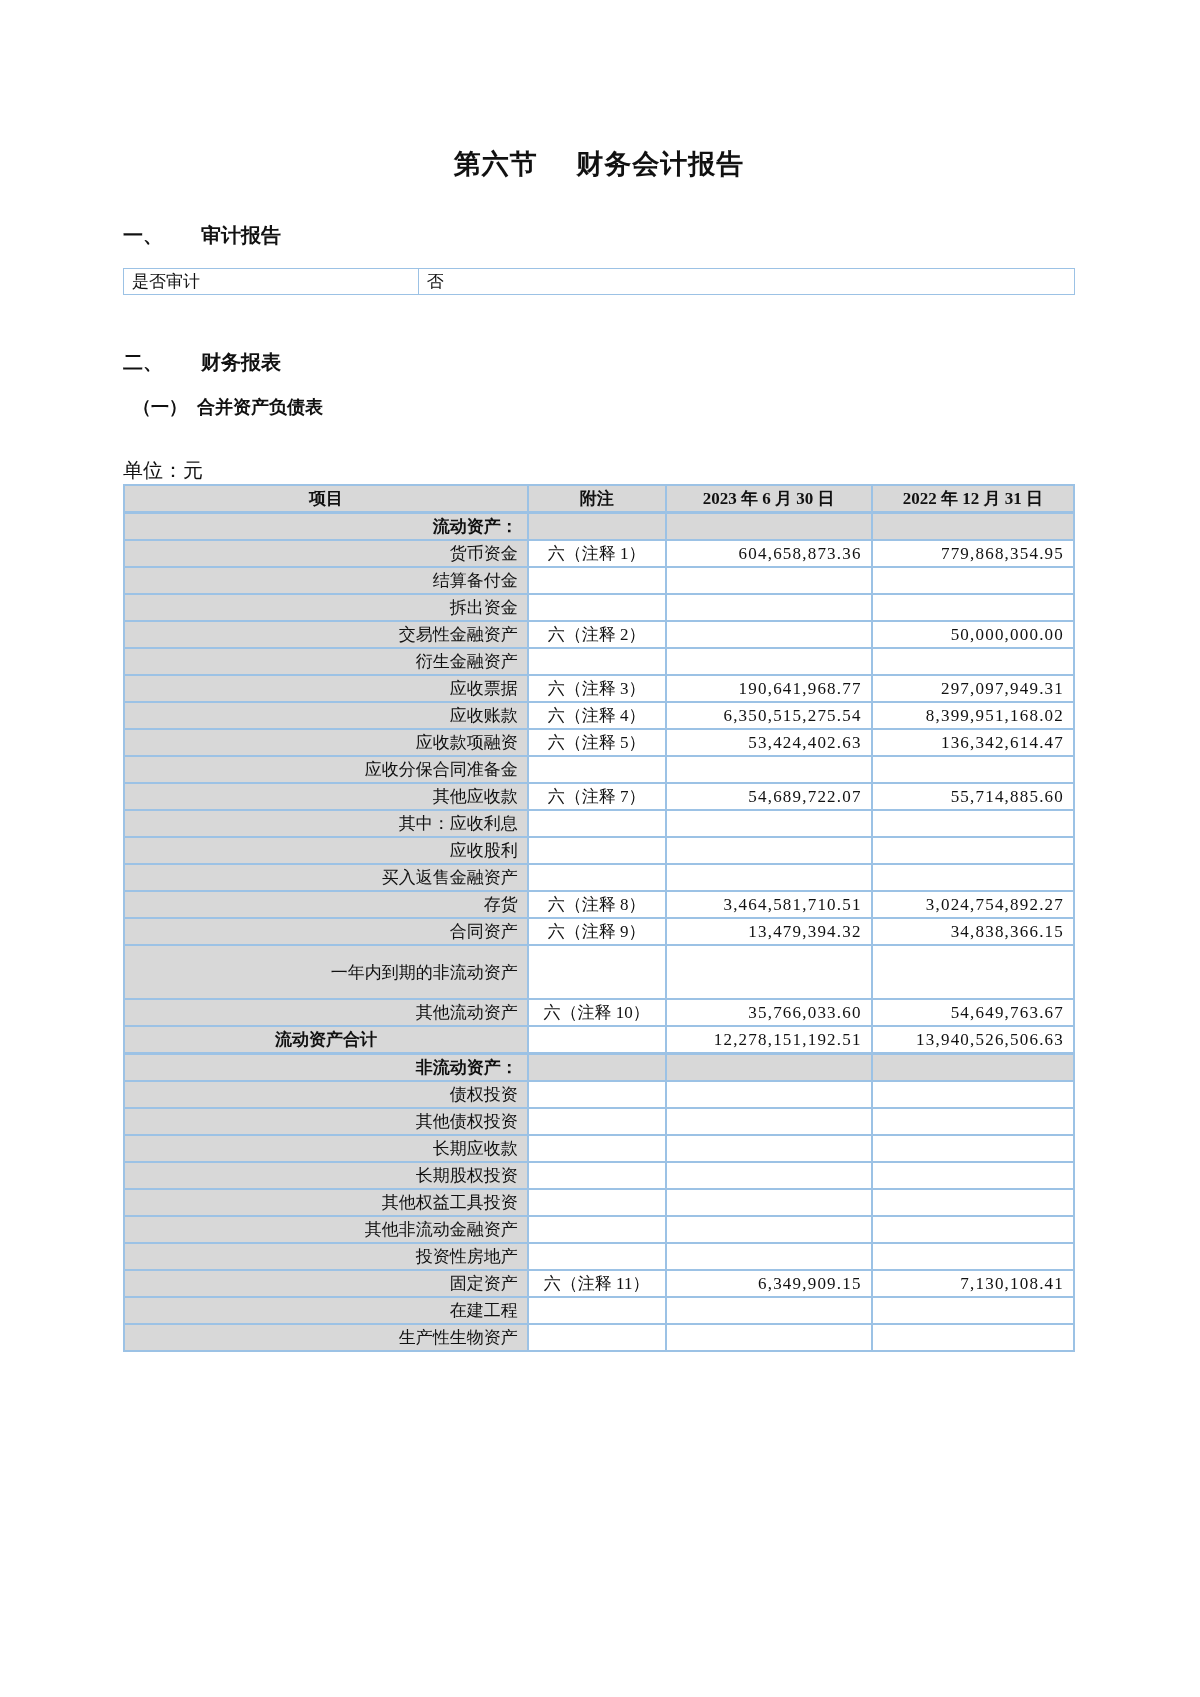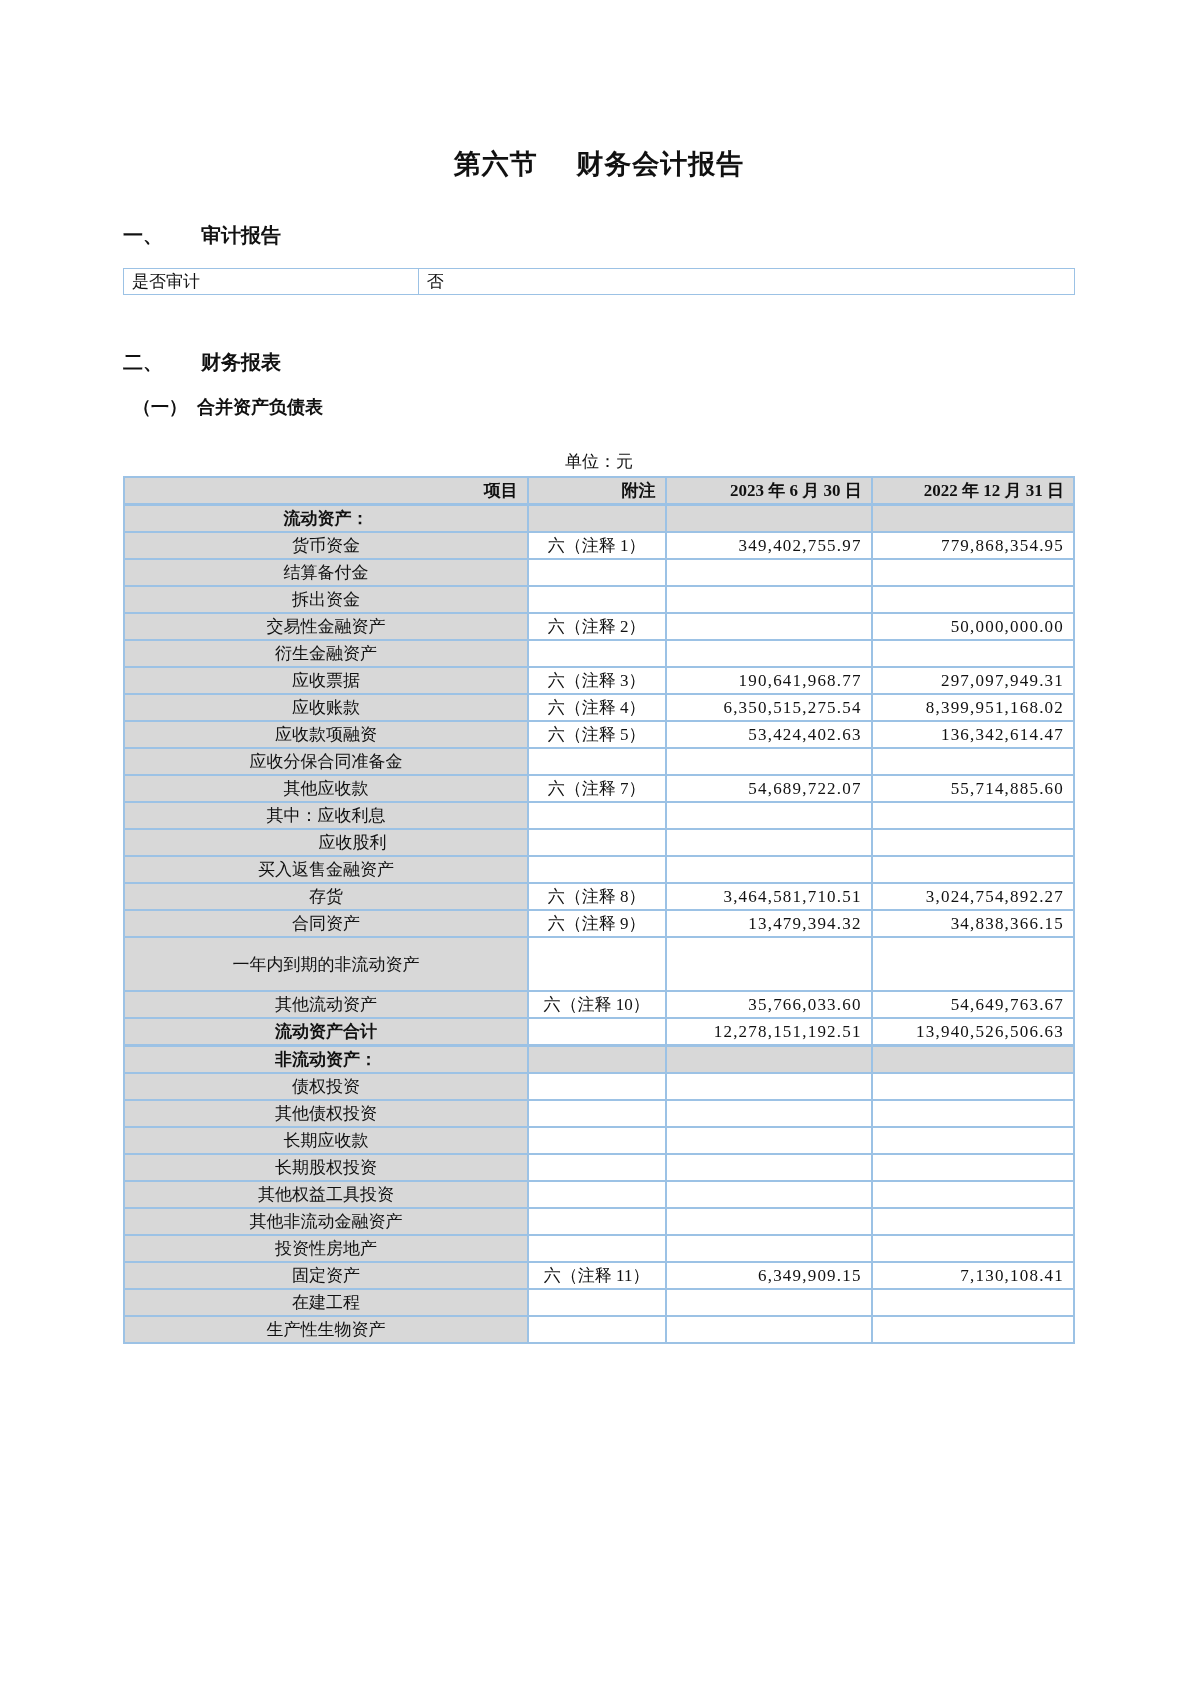--- a/index.html
+++ b/index.html
@@ -58,44 +58,44 @@
     border: 1.5px solid var(--border);
     height: 17px;
     padding: 1px 8px;
     font-size: 17px;
     vertical-align: middle;
     background: #ffffff;
   }
   .audit-table td.audit-label { width: 31%; }
 
   .unit-line {
-    margin-top: 32px;
-    text-align: center;
-    font-size: 17px;
+    margin-top: 40px;
+    text-align: left;
+    font-size: 20px;
     line-height: 22px;
   }
 
   .bs-table { margin-top: 3px; }
   .bs-table th, .bs-table td {
     border: 2px solid var(--border);
     padding: 1px 9px;
     font-size: 17px;
     vertical-align: middle;
     overflow: hidden;
     white-space: nowrap;
   }
   .bs-table th {
     background: var(--gray);
     height: 27px;
     font-weight: bold;
-    text-align: right;
+    text-align: center;
     border-bottom-width: 3px;
   }
   .bs-table td { height: 26px; background: #ffffff; }
-  .bs-table td.item { background: var(--gray); text-align: center; }
+  .bs-table td.item { background: var(--gray); text-align: right; }
   .bs-table td.note { text-align: center; }
   .bs-table td.num  { text-align: right; letter-spacing: 1.2px; }
 
   .bs-table tr.row-section td {
     background: var(--gray);
     font-family: "Liberation Sans", "DejaVu Sans", sans-serif;
     font-weight: bold;
   }
   .bs-table tr.row-total td.item {
     text-align: center;
@@ -165,21 +165,21 @@
     <tbody>
         <tr class="row-section">
           <td class="item">流动资产：</td>
           <td class="note"></td>
           <td class="num"></td>
           <td class="num"></td>
         </tr>
         <tr class="row-normal">
           <td class="item">货币资金</td>
           <td class="note">六（注释 1）</td>
-          <td class="num">349,402,755.97</td>
+          <td class="num">604,658,873.36</td>
           <td class="num">779,868,354.95</td>
         </tr>
         <tr class="row-normal">
           <td class="item">结算备付金</td>
           <td class="note"></td>
           <td class="num"></td>
           <td class="num"></td>
         </tr>
         <tr class="row-normal">
           <td class="item">拆出资金</td>

